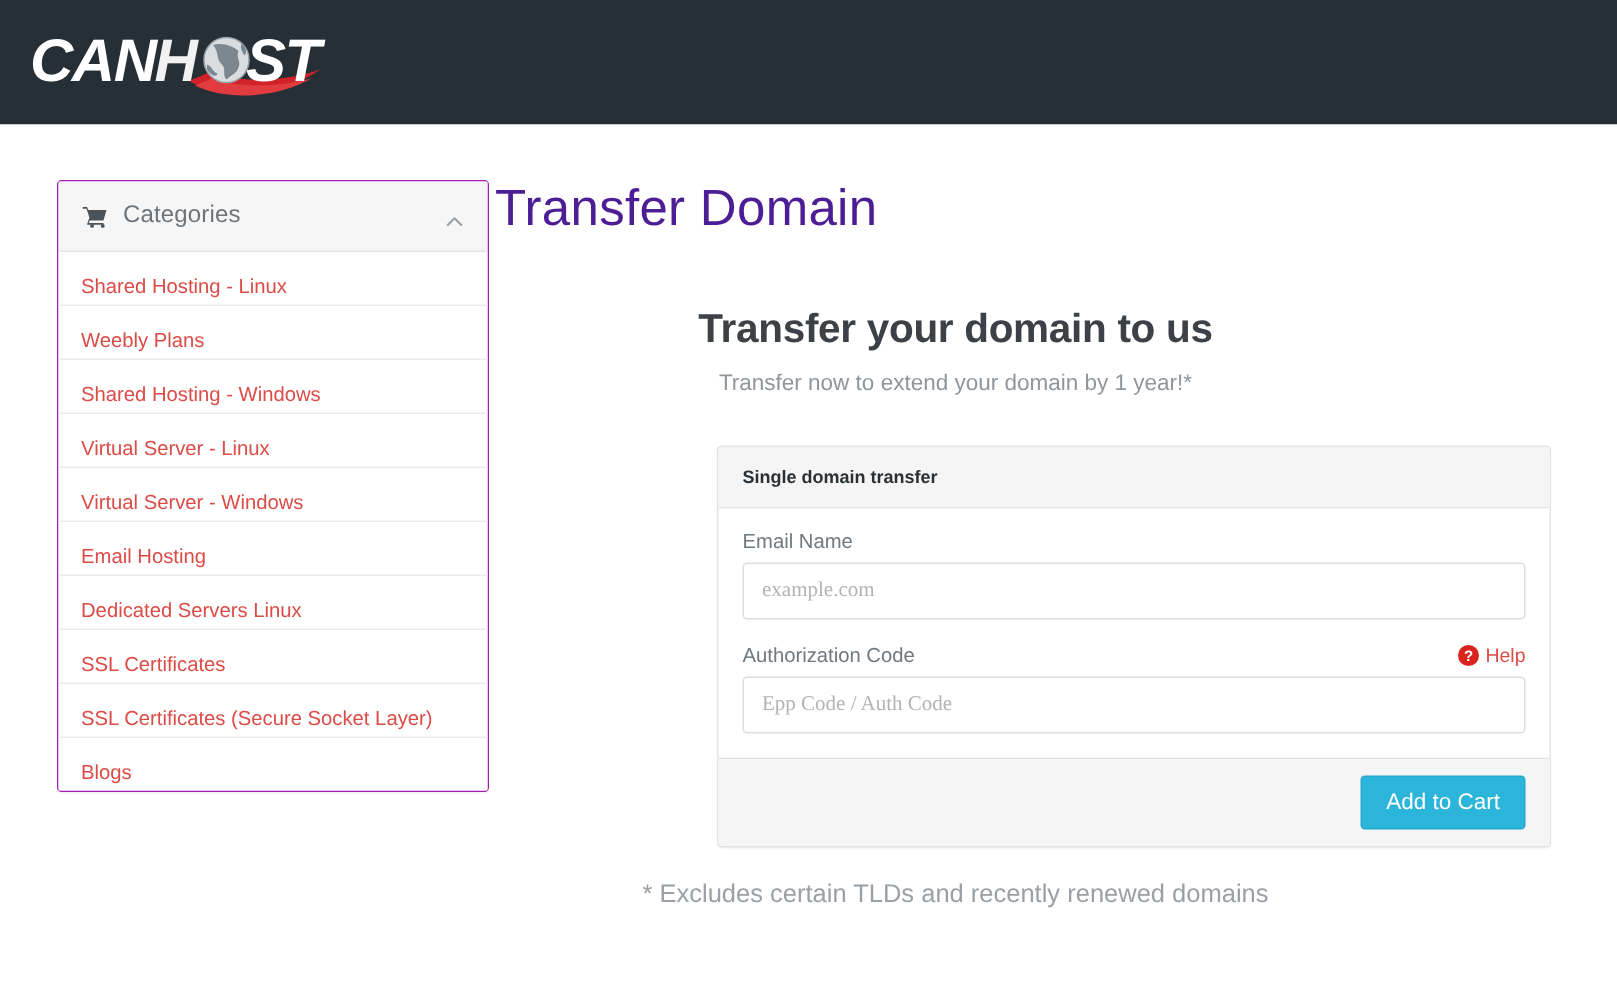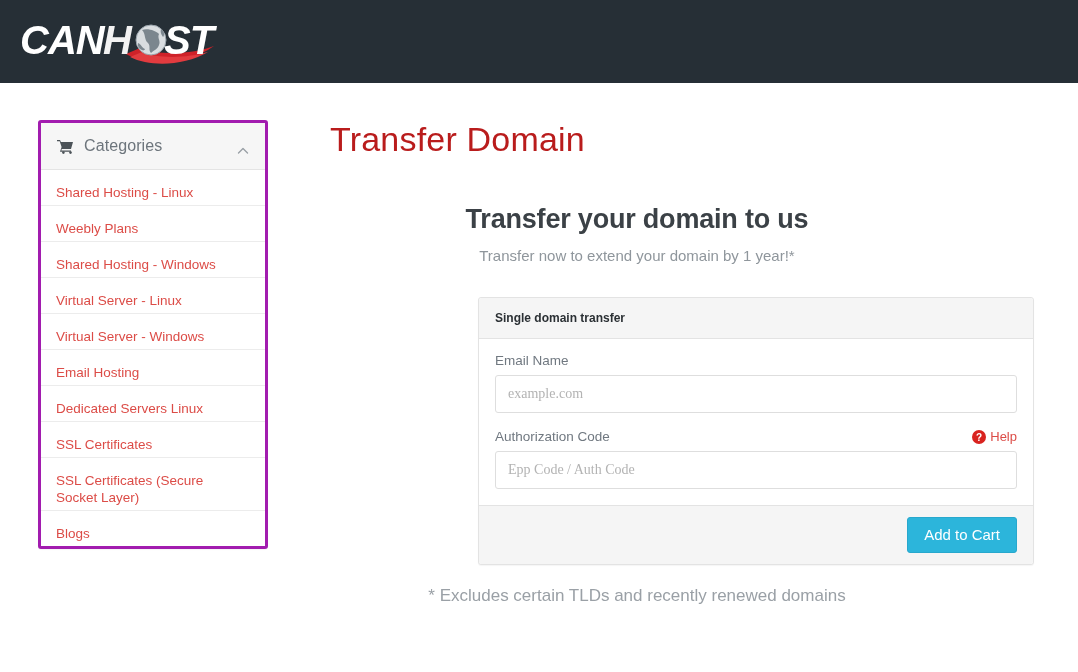--- a/index.html
+++ b/index.html
@@ -35,23 +35,23 @@
     width: 1078px;
     height: 589px;
     background: #ffffff;
   }
 
   
   .sidebar {
     position: absolute;
     left: 38px;
     top: 37px;
-    width: 230px;
+    width: 288px;
     background: #ffffff;
-    border: 3px solid #a21caf;
+    border: 1px solid #a21caf;
     border-radius: 3px;
     box-shadow: 0 1px 1px rgba(0,0,0,0.04);
   }
   .sidebar-header {
     height: 47px;
     background: #f6f6f6;
     border-bottom: 1px solid #e4e4e4;
     display: flex;
     align-items: center;
     padding: 0 16px;
@@ -94,21 +94,21 @@
   
   .main {
     position: absolute;
     left: 330px;
     top: 0;
     width: 720px;
   }
   .page-title {
     font-size: 34px;
     font-weight: 400;
-    color: #b91c1c;
+    color: #4c1d95;
     margin: 0;
     padding-top: 37px;
     letter-spacing: 0.2px;
   }
   .transfer-heading {
     text-align: center;
     font-size: 27px;
     font-weight: 700;
     color: #3b4146;
     margin: 0;

